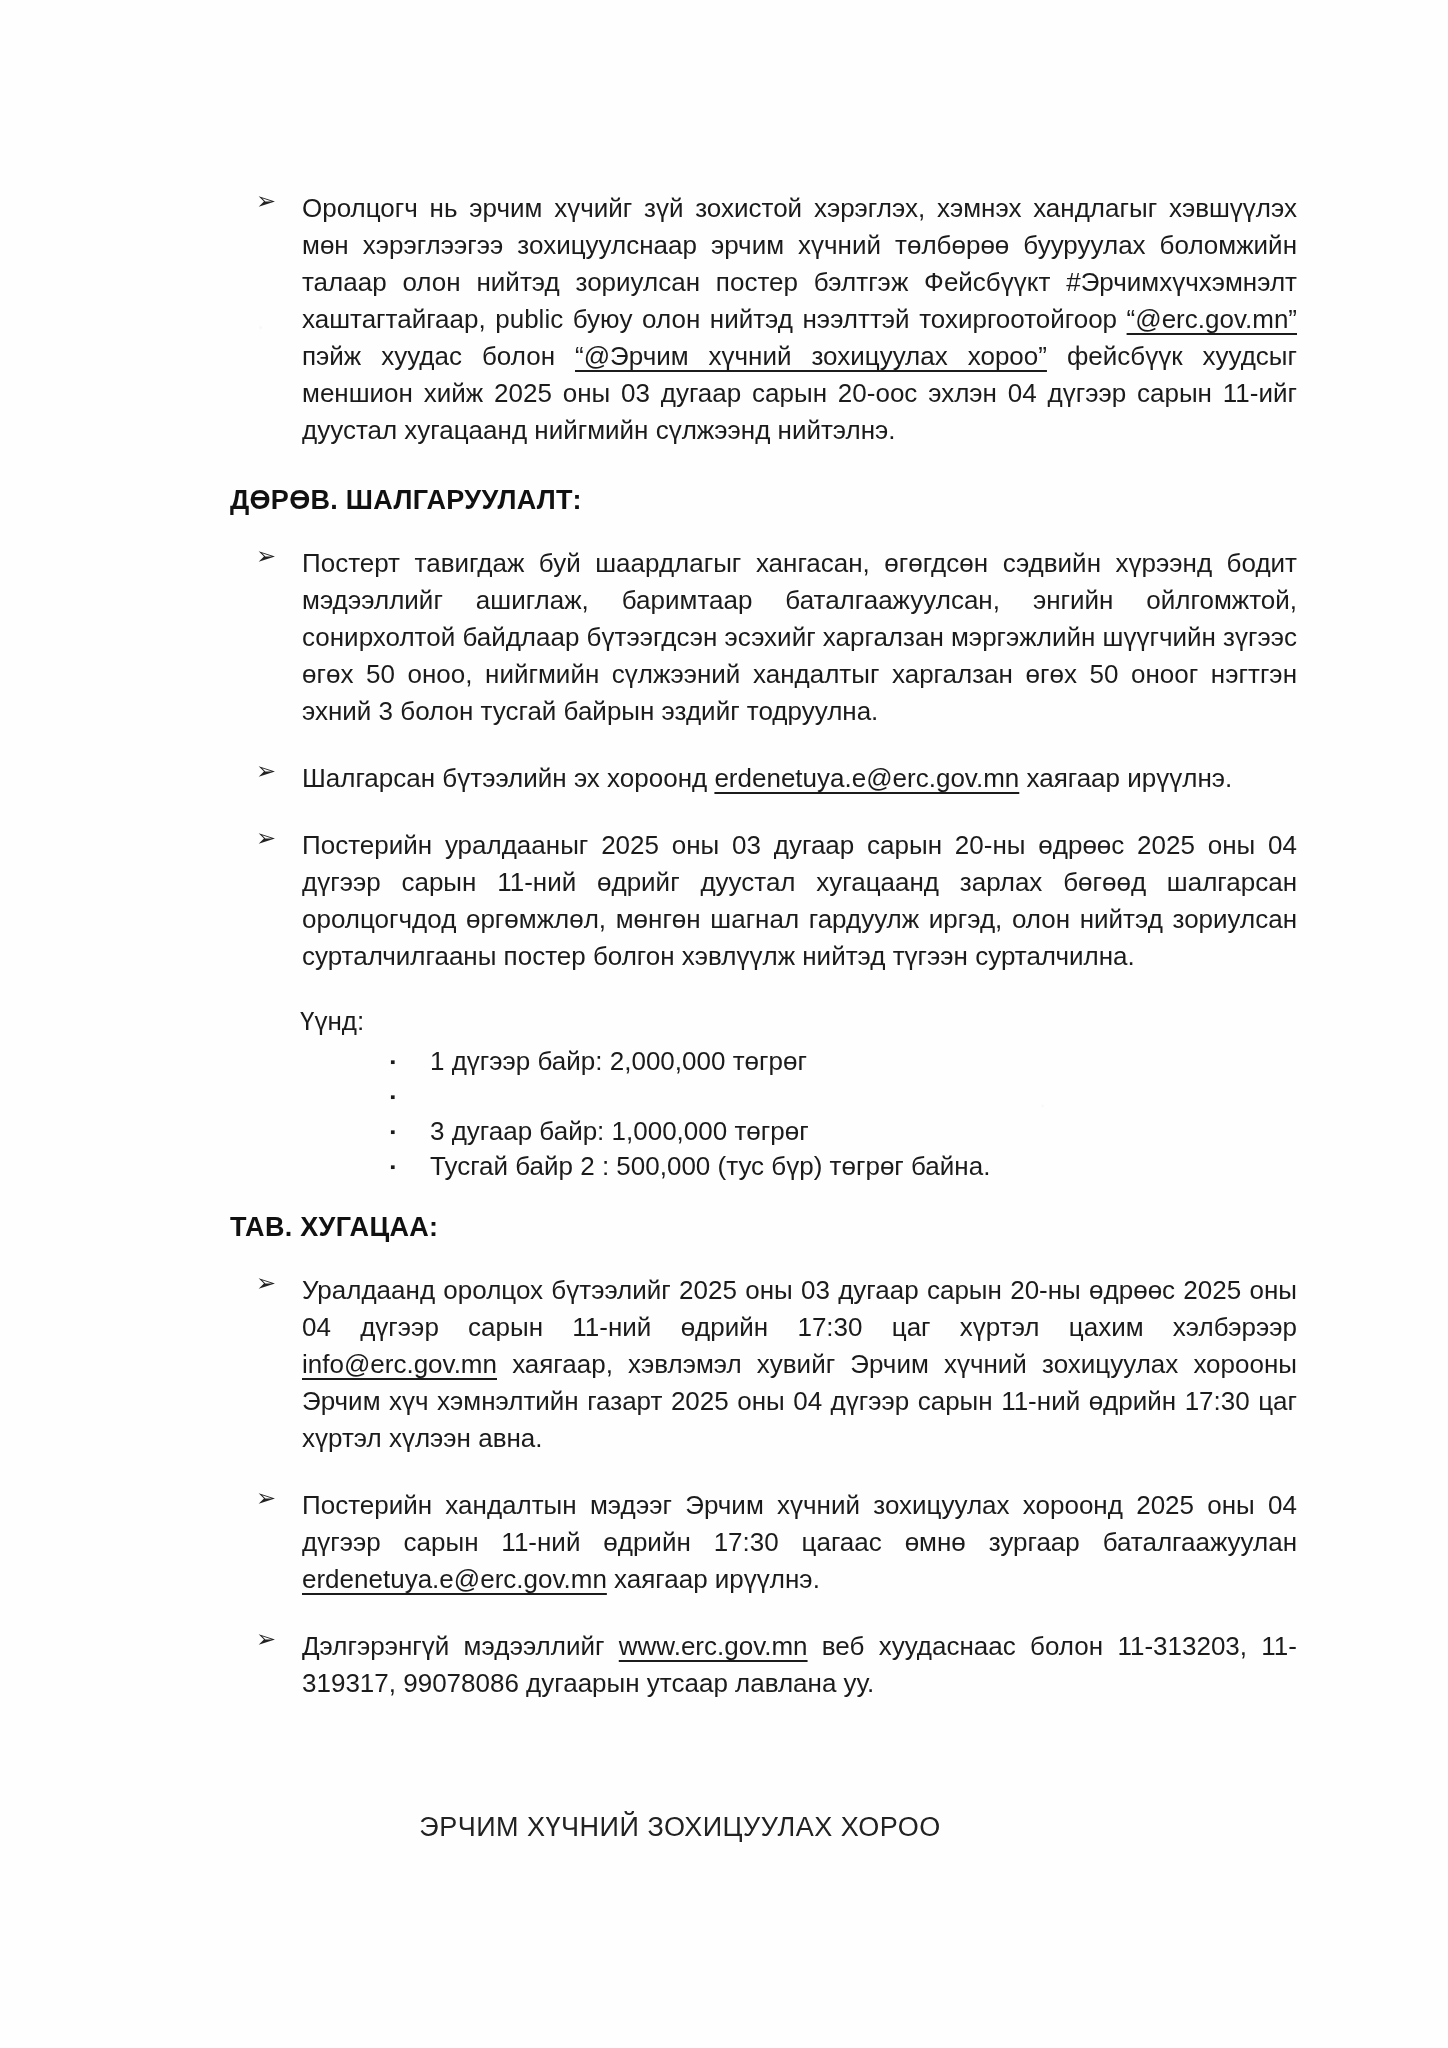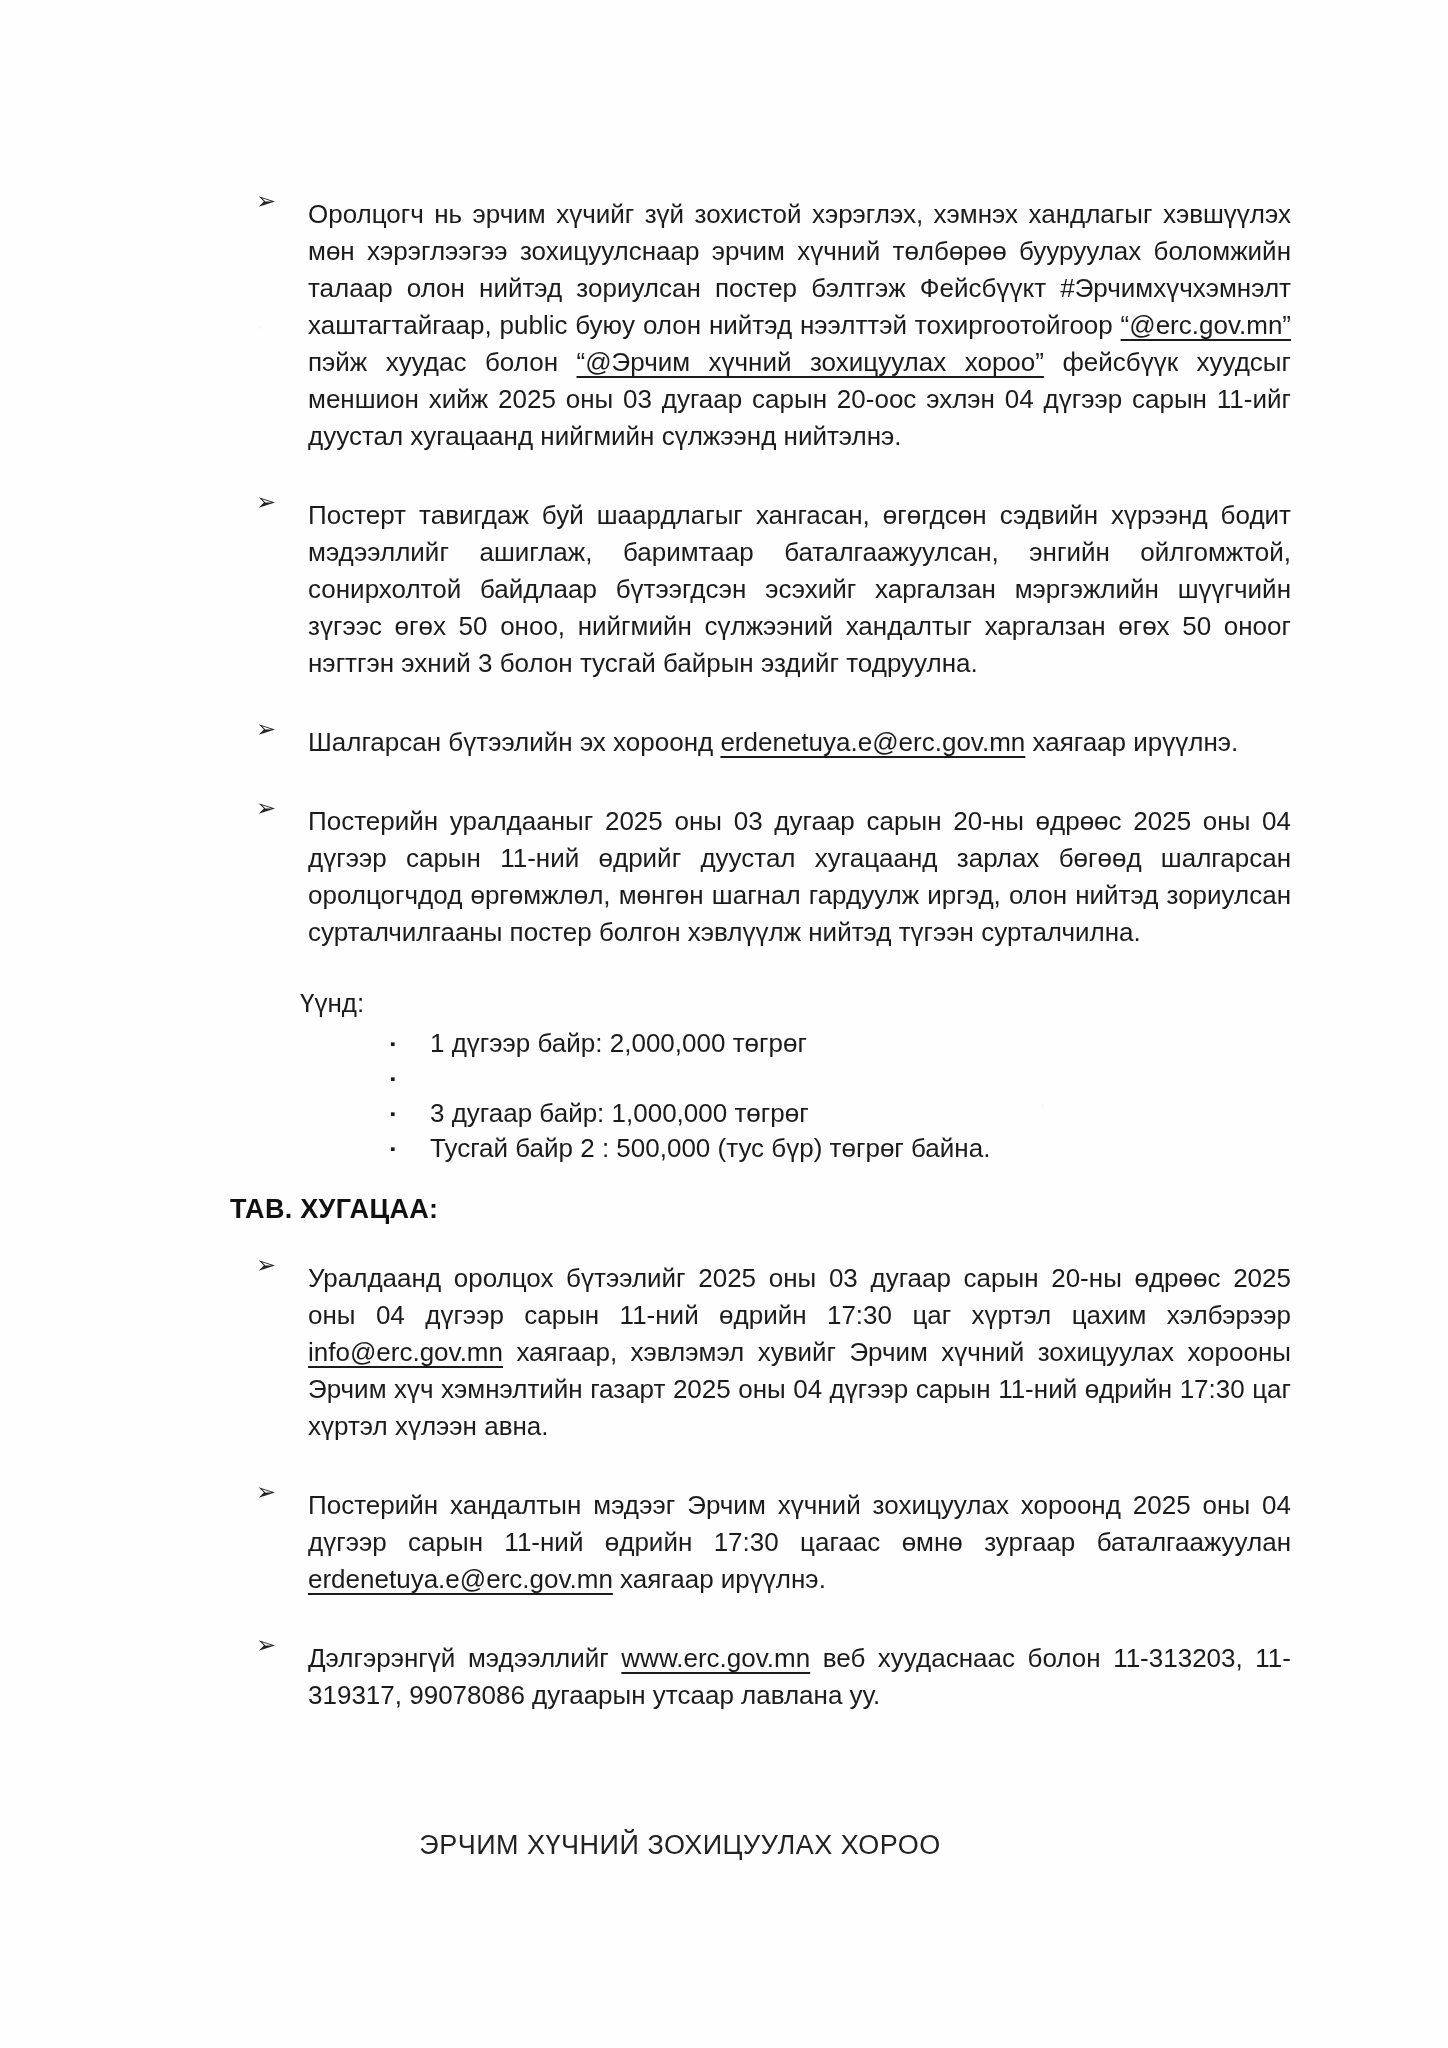--- a/index.html
+++ b/index.html
@@ -38,21 +38,21 @@
     display:flex;
     margin:0 0 14px 26px;
   }
   .bullet .marker{
     flex:0 0 38px;
     font-size:24px;
     line-height:37px;
     color:#222;
   }
   .bullet p{
-    margin:14px;
+    margin:8px;
     flex:1;
     text-align:justify;
     text-align-last:left;
   }
   .u{
     text-decoration:underline;
     text-underline-offset:5px;
     text-decoration-thickness:2px;
   }
   .prizes-label{
@@ -85,20 +85,21 @@
 <body>
 
 <div class="page">
   <div class="doc">
 
     <div class="bullet">
       <span class="marker">➢</span>
       <p><span>Оролцогч нь эрчим хүчийг зүй зохистой хэрэглэх, хэмнэх хандлагыг хэвшүүлэх мөн хэрэглээгээ зохицуулснаар эрчим хүчний төлбөрөө бууруулах боломжийн талаар олон нийтэд зориулсан постер бэлтгэж Фейсбүүкт #Эрчимхүчхэмнэлт хаштагтайгаар, public буюу олон нийтэд нээлттэй тохиргоотойгоор </span><span class="u">“@erc.gov.mn”</span><span> пэйж хуудас болон </span><span class="u">“@Эрчим хүчний зохицуулах хороо”</span><span> фейсбүүк хуудсыг меншион хийж 2025 оны 03 дугаар сарын 20-оос эхлэн 04 дүгээр сарын 11-ийг дуустал хугацаанд нийгмийн сүлжээнд нийтэлнэ.</span></p>
     </div>
 
+    <h2 class="sec">ДӨРӨВ. ШАЛГАРУУЛАЛТ:</h2>
 
     <div class="bullet">
       <span class="marker">➢</span>
       <p><span>Постерт тавигдаж буй шаардлагыг хангасан, өгөгдсөн сэдвийн хүрээнд бодит мэдээллийг ашиглаж, баримтаар баталгаажуулсан, энгийн ойлгомжтой, сонирхолтой байдлаар бүтээгдсэн эсэхийг харгалзан мэргэжлийн шүүгчийн зүгээс өгөх 50 оноо, нийгмийн сүлжээний хандалтыг харгалзан өгөх 50 оноог нэгтгэн эхний 3 болон тусгай байрын эздийг тодруулна.</span></p>
     </div>
 
     <div class="bullet">
       <span class="marker">➢</span>
       <p><span>Шалгарсан бүтээлийн эх хороонд </span><span class="u">erdenetuya.e@erc.gov.mn</span><span> хаягаар ирүүлнэ.</span></p>
     </div>

